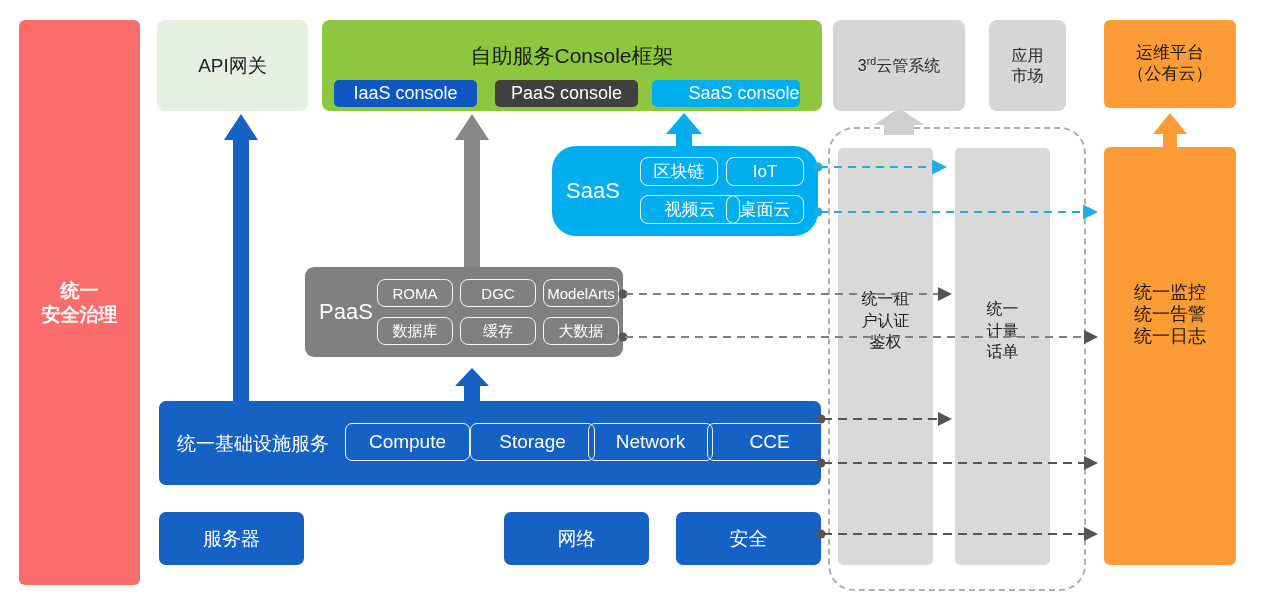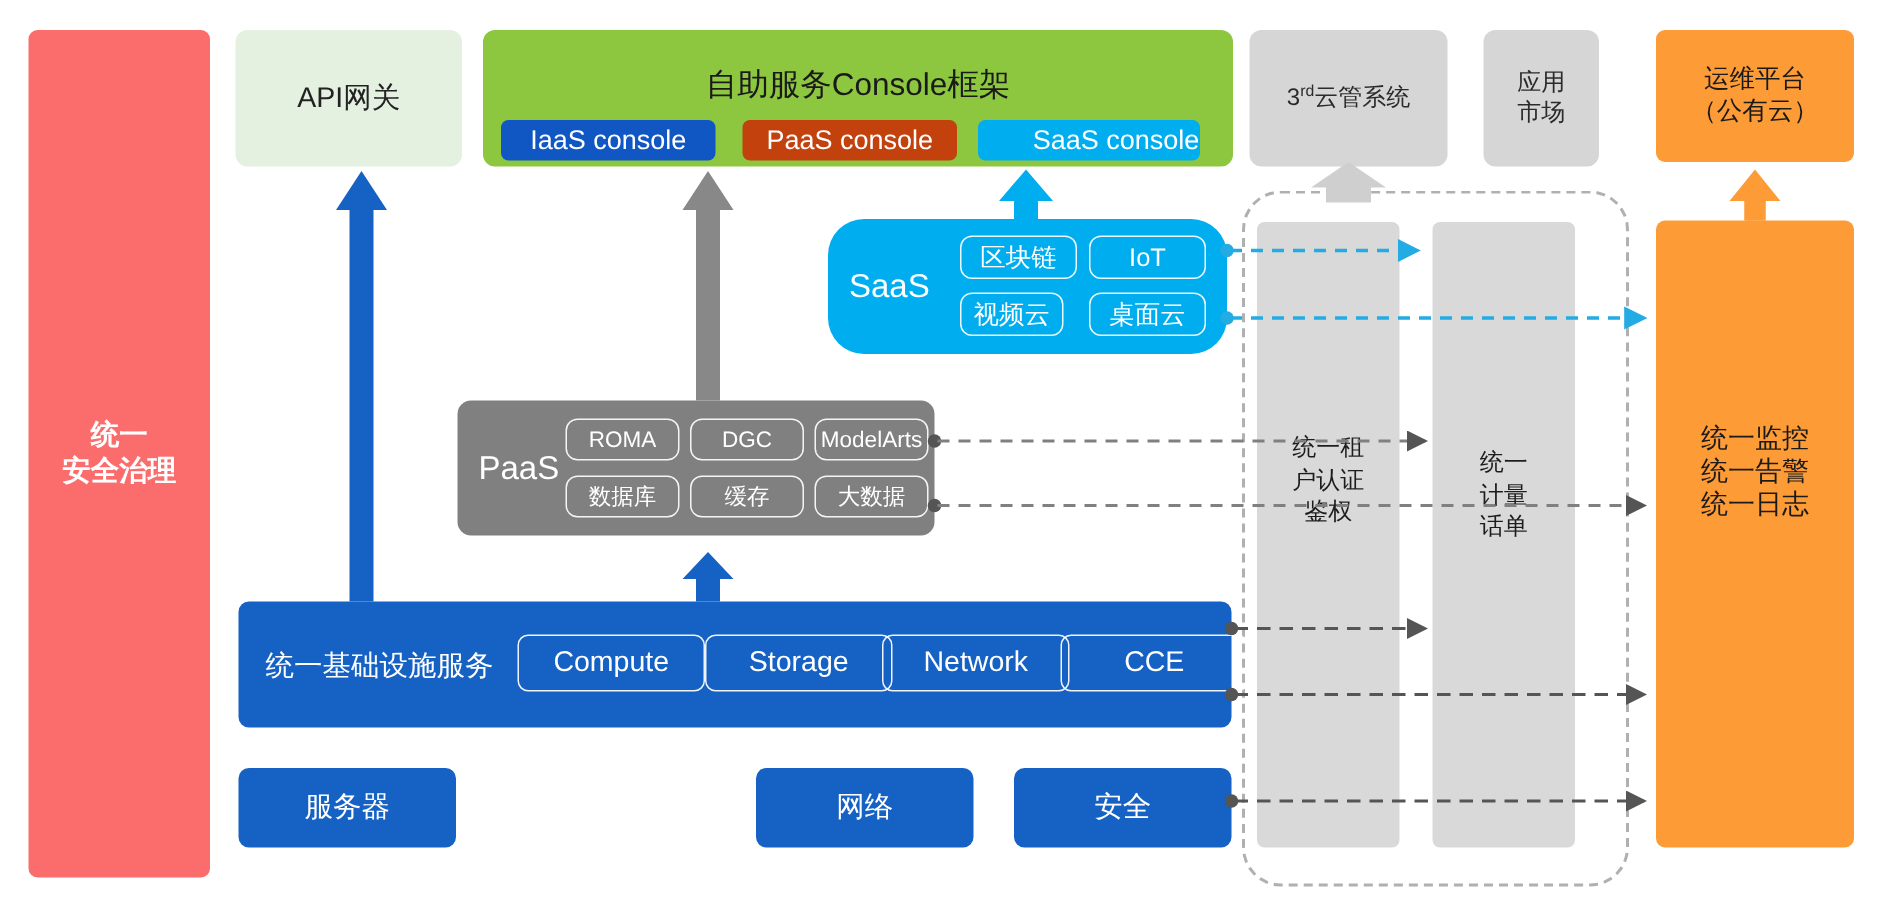--- a/index.html
+++ b/index.html
@@ -12,21 +12,21 @@
   .security{background:#FB6D6D;color:#ffffff;border-radius:6px;font-size:19px;font-weight:700;}
   
   .apigw{background:#E4F0E0;color:#222;border-radius:8px;font-size:19px;}
   
   .consoleframe{background:#8DC63F;border-radius:8px;}
   .console-title{position:absolute;left:0;right:0;top:22px;text-align:center;
        font-size:21px;color:#1a1a1a;font-weight:400;}
   .cbtn{position:absolute;border-radius:5px;display:flex;align-items:center;
        justify-content:center;color:#fff;font-size:18px;box-sizing:border-box;}
   .cbtn.iaas{background:#1057C4;}
-  .cbtn.paas{background:#c2410c;text-align:center;}
+  .cbtn.paas{background:#404040;text-align:center;}
   .cbtn.saas{background:#00AEEF;padding-left:36px;}
   
   .graybox{background:#D6D6D6;color:#2b2b2b;border-radius:8px;font-size:16px;}
   
   .orange{background:#FD9B36;color:#1a1a1a;border-radius:6px;font-size:18px;font-weight:400;}
   .orangetop{background:#FD9B36;color:#1a1a1a;border-radius:6px;font-size:17px;}
   
   .saaspanel{background:#00AEEF;border-radius:9px;}
   .saaslabel{position:absolute;color:#fff;font-size:22px;}
   .pill{position:absolute;box-sizing:border-box;border:1.6px solid rgba(255,255,255,.92);
@@ -120,21 +120,21 @@
   </div>
 
   <div class="saaspanel" style="position:absolute;left:552px;top:146px;width:266px;height:90px;border-radius:24px;">
     <div class="saaslabel" style="left:14px;top:32px;">SaaS</div>
     <div class="pill" style="left:88px;top:11px;width:78px;height:29px;">
       <span>区块链</span>
     </div>
     <div class="pill" style="left:174px;top:11px;width:78px;height:29px;">
       <span>IoT</span>
     </div>
-    <div class="pill" style="left:88px;top:49px;width:69px;height:29px;">
+    <div class="pill" style="left:88px;top:49px;width:100px;height:29px;">
       <span>视频云</span>
     </div>
     <div class="pill" style="left:174px;top:49px;width:78px;height:29px;">
       <span>桌面云</span>
     </div>
   </div>
 
   <div class="paaspanel" style="position:absolute;left:305px;top:267px;width:318px;height:90px;">
     <div class="paaslabel" style="left:14px;top:32px;">PaaS</div>
     <div class="pill" style="left:72px;top:12px;width:76px;height:28px;font-size:15px;">

